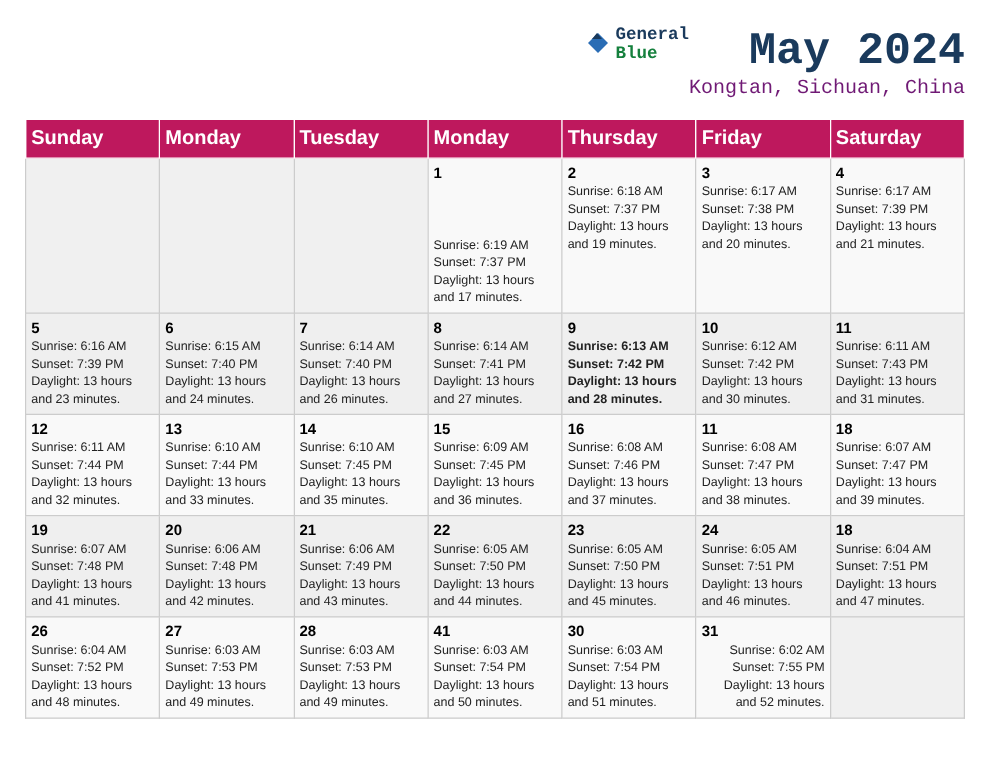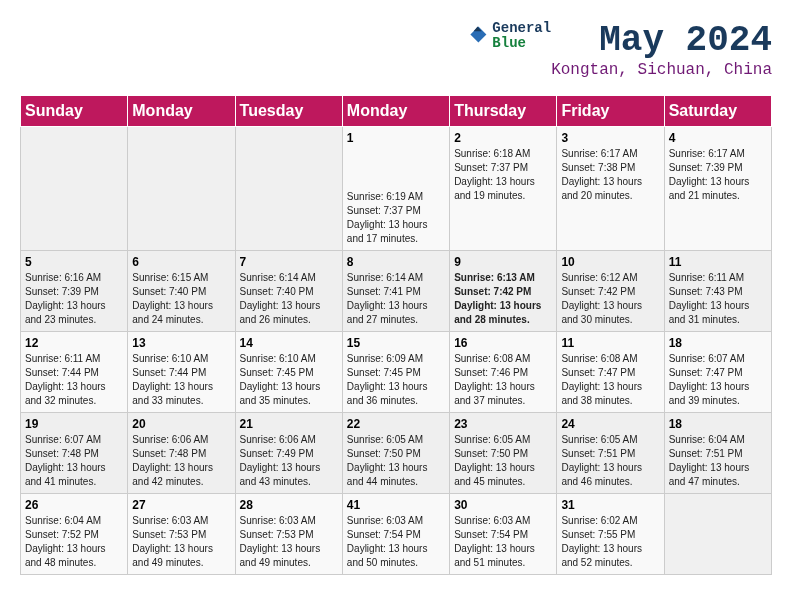--- a/index.html
+++ b/index.html
@@ -310,20 +310,20 @@
 Daylight: 13 hours and 50 minutes.</div>
         </td>
         <td>
           <div class="day-number">30</div>
           <div class="day-info" style="white-space: pre-line;">Sunrise: 6:03 AM
 Sunset: 7:54 PM
 Daylight: 13 hours and 51 minutes.</div>
         </td>
         <td>
           <div class="day-number">31</div>
-          <div class="day-info" style="white-space: pre-line;">Sunrise: 6:02 AM
+          <div class="day-info" style="white-space: pre-line; text-align: right;">Sunrise: 6:02 AM
 Sunset: 7:55 PM
 Daylight: 13 hours and 52 minutes.</div>
         </td>
         <td class="empty-cell"></td>
       </tr>
     </tbody>
 </table>
 
 </body></html>

